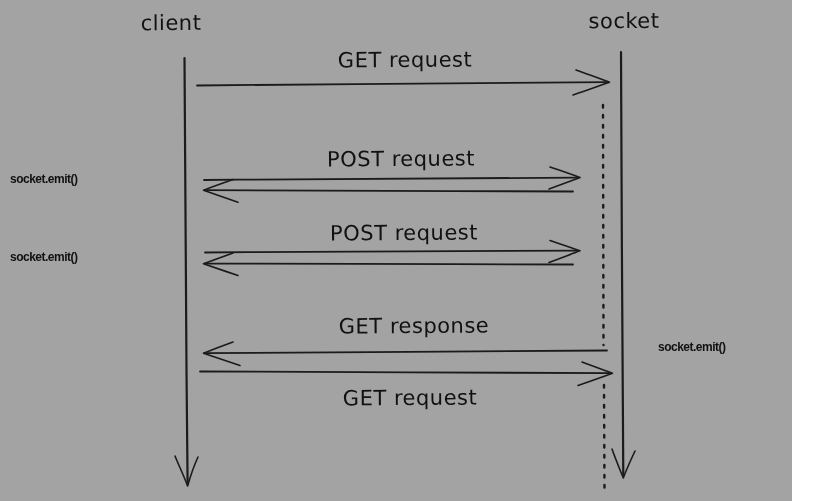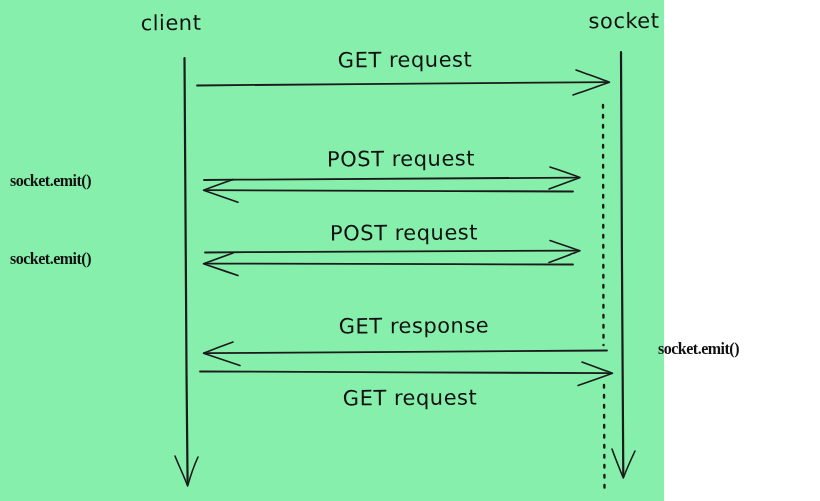--- a/index.html
+++ b/index.html
@@ -4,22 +4,22 @@
 <style>
   html, body { margin: 0; padding: 0; }
   body {
     width: 820px; height: 501px;
     background: #ffffff;
     font-family: "DejaVu Sans", sans-serif;
     overflow: hidden;
   }
   .canvas {
     position: relative;
-    width: 664px; height: 501px;
-    background: #86efac;
+    width: 792px; height: 501px;
+    background: #a3a3a3;
   }
   svg.strokes {
     position: absolute; left: 0; top: 0;
     width: 820px; height: 501px;
   }
   svg.strokes path {
     fill: none;
     stroke: #1b1b1b;
     stroke-linecap: round;
     stroke-linejoin: round;
@@ -39,22 +39,22 @@
     user-select: none;
   }
   .hand {
     font-family: "DejaVu Sans", sans-serif;
     font-size: 21px;
     letter-spacing: 0.5px;
     transform: translateX(-50%) rotate(-0.4deg);
   }
   .hand.actor { font-size: 21px; }
   .code {
-    font-family: Liberation Serif, serif;
-    font-size: 16px;
+    font-family: Liberation Sans, sans-serif;
+    font-size: 12px;
     font-weight: 600;
     letter-spacing: -0.5px;
   }
 </style>
 </head>
 <body>
 
 <div class="canvas">
 
   <svg class="strokes" viewBox="0 0 820 501" xmlns="http://www.w3.org/2000/svg">

